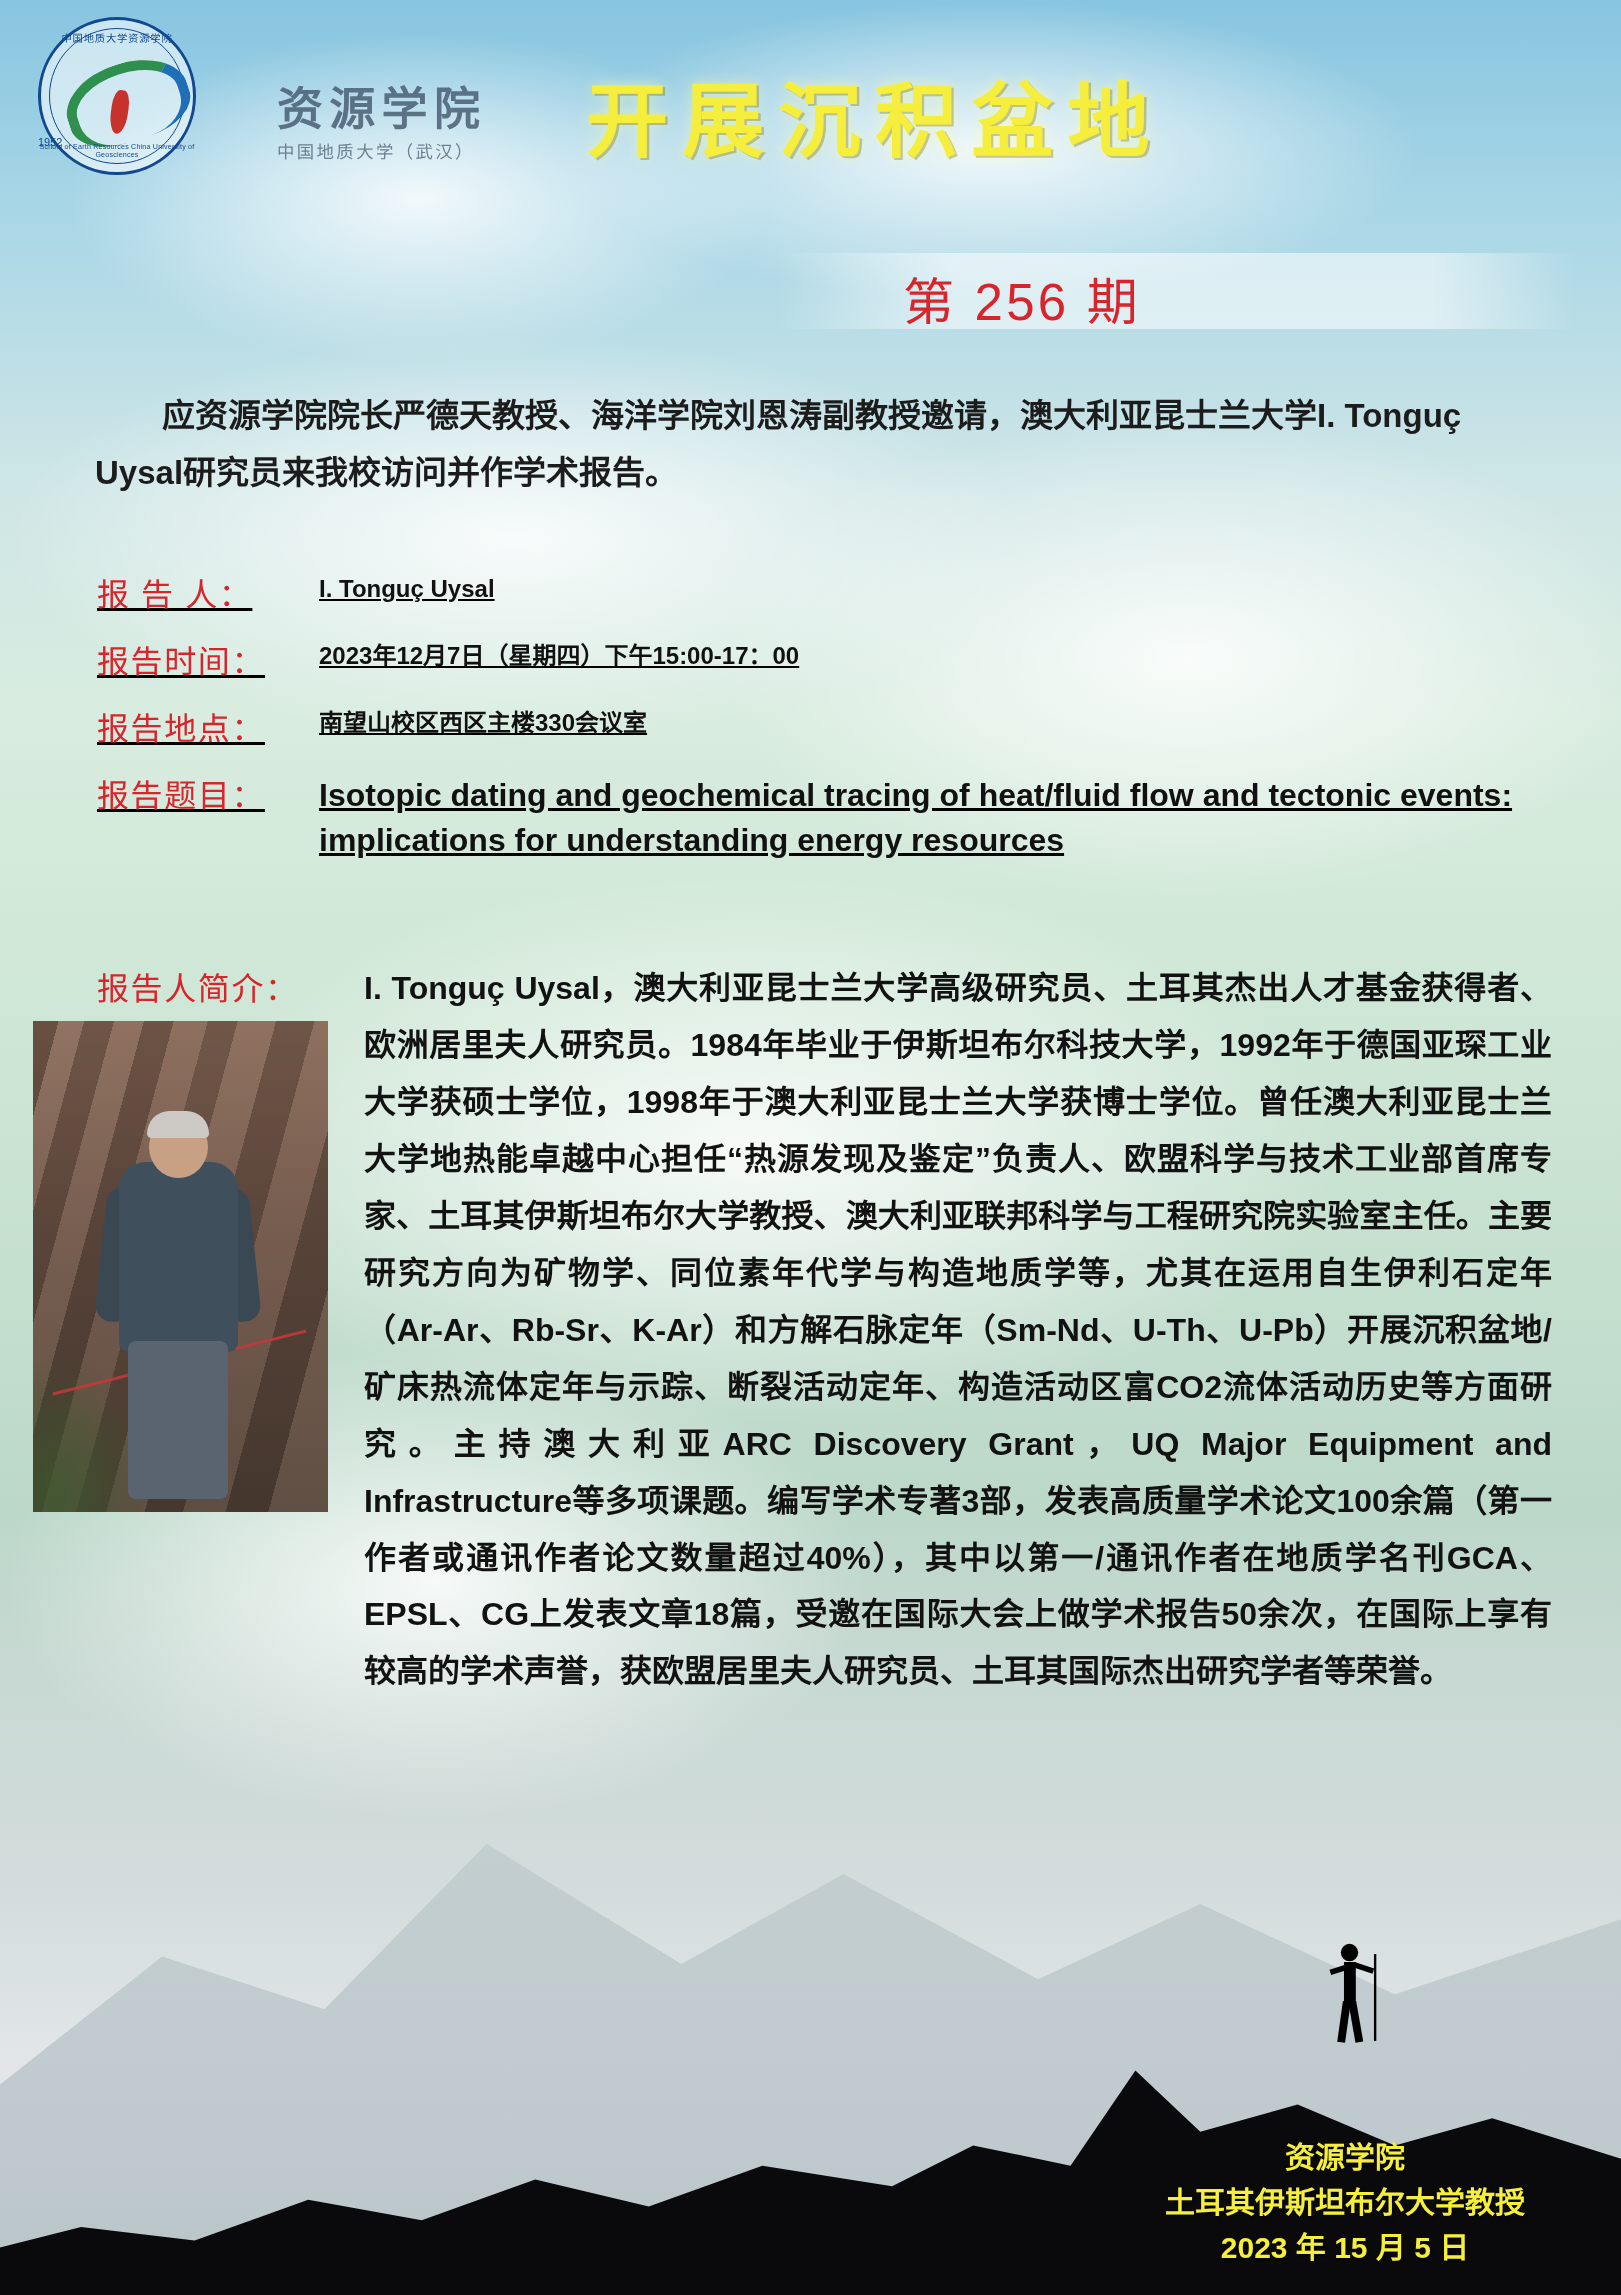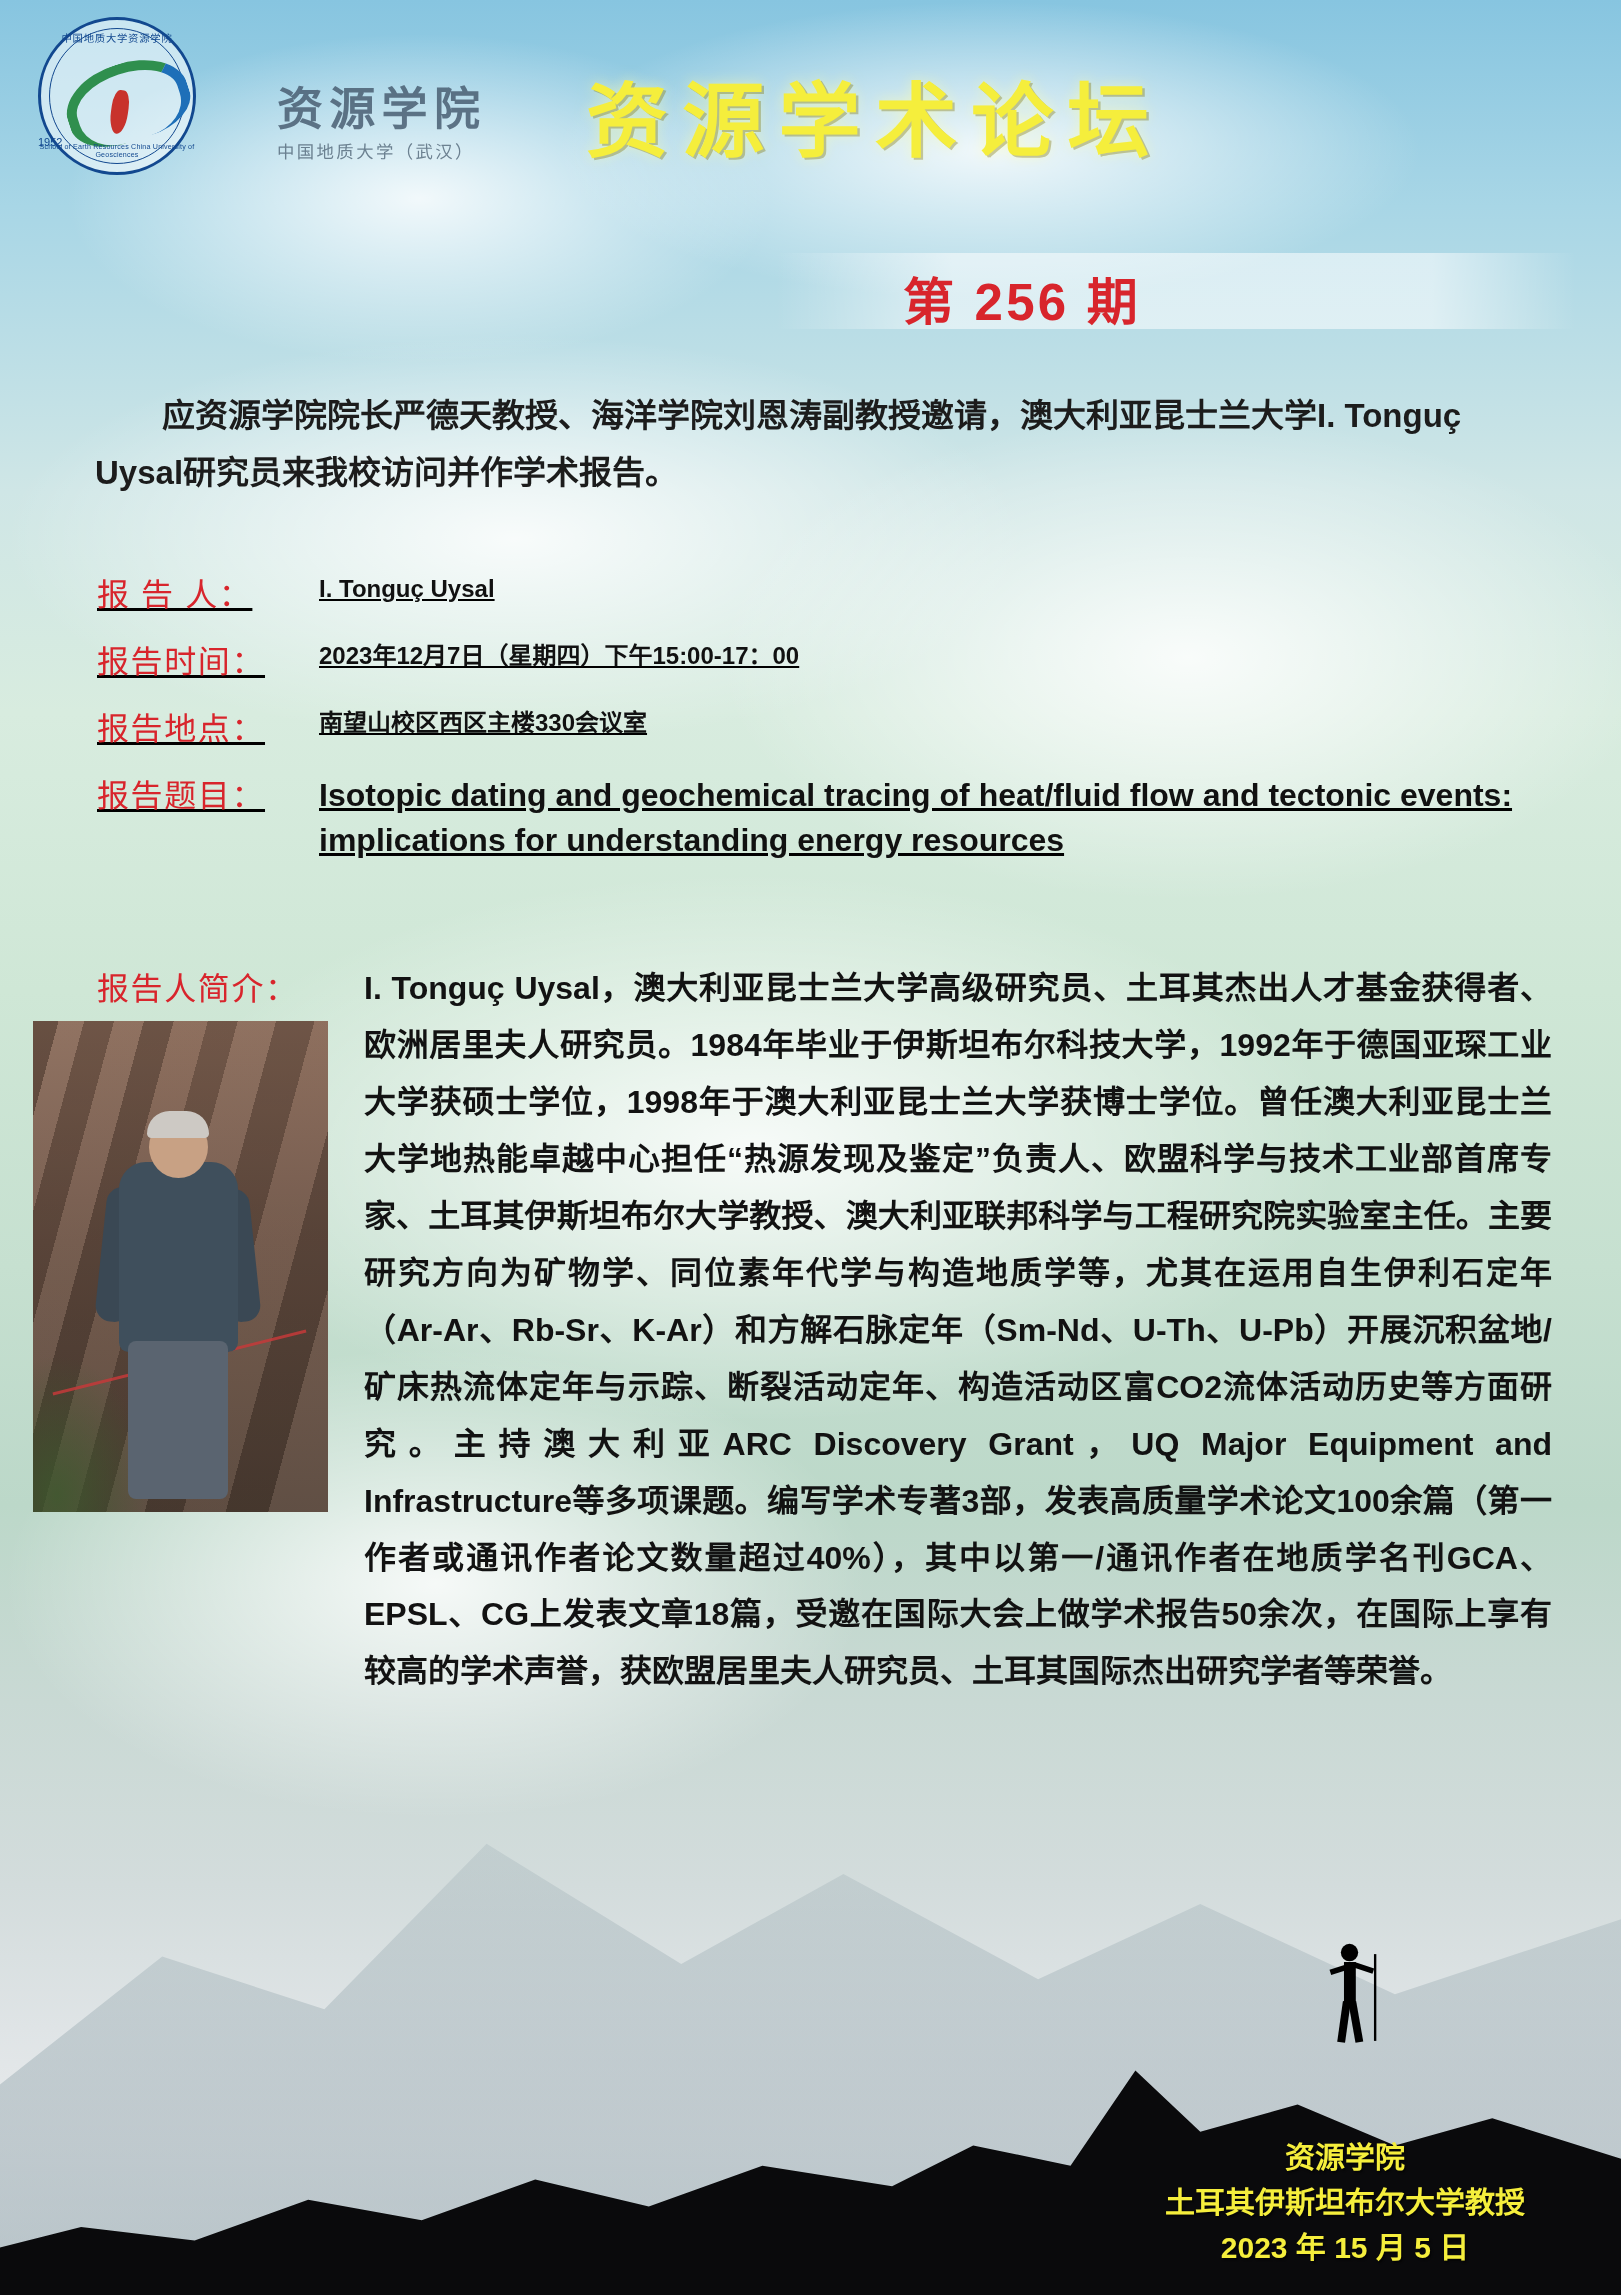--- a/index.html
+++ b/index.html
@@ -143,21 +143,21 @@
     position: absolute;
     left: 776px; top: 253px;
     width: 800px; height: 76px;
     background: linear-gradient(to right, rgba(255,255,255,0.0), rgba(255,255,255,0.55) 22%, rgba(255,255,255,0.55) 82%, rgba(255,255,255,0.0));
     border-radius: 3.2px;
   }
   .issue-text {
     position: absolute;
     left: 903px; top: 261px;
     font-size: 51px;
-    font-weight: bold;
+    font-weight: normal;
     color: #d8252c;
     letter-spacing: 3.2px;
     white-space: nowrap;
   }
 
   
   .intro {
     position: absolute;
     left: 95px; top: 388px;
     width: 1449px;
@@ -343,21 +343,21 @@
     <div class="logo-red"></div>
     <div class="logo-year">1952</div>
     <div class="logo-text-bottom">School of Earth Resources  China University of Geosciences</div>
   </div>
 
   <div class="school-name">
     <div class="cn">资源学院</div>
     <div class="sub">中国地质大学（武汉）</div>
   </div>
 
-  <div class="forum-title">资源学术论坛</div>
+  <div class="forum-title">开展沉积盆地</div>
 
   <div class="issue-bar"></div>
   <div class="issue-text">第 256 期</div>
 
   <div class="intro">应资源学院院长严德天教授、海洋学院刘恩涛副教授邀请，澳大利亚昆士兰大学I. Tonguç Uysal研究员来我校访问并作学术报告。</div>
 
   <div class="info">
     <div class="info-row">
       <div class="info-label">报 告 人：</div>
       <div class="info-value">I. Tonguç Uysal</div>

